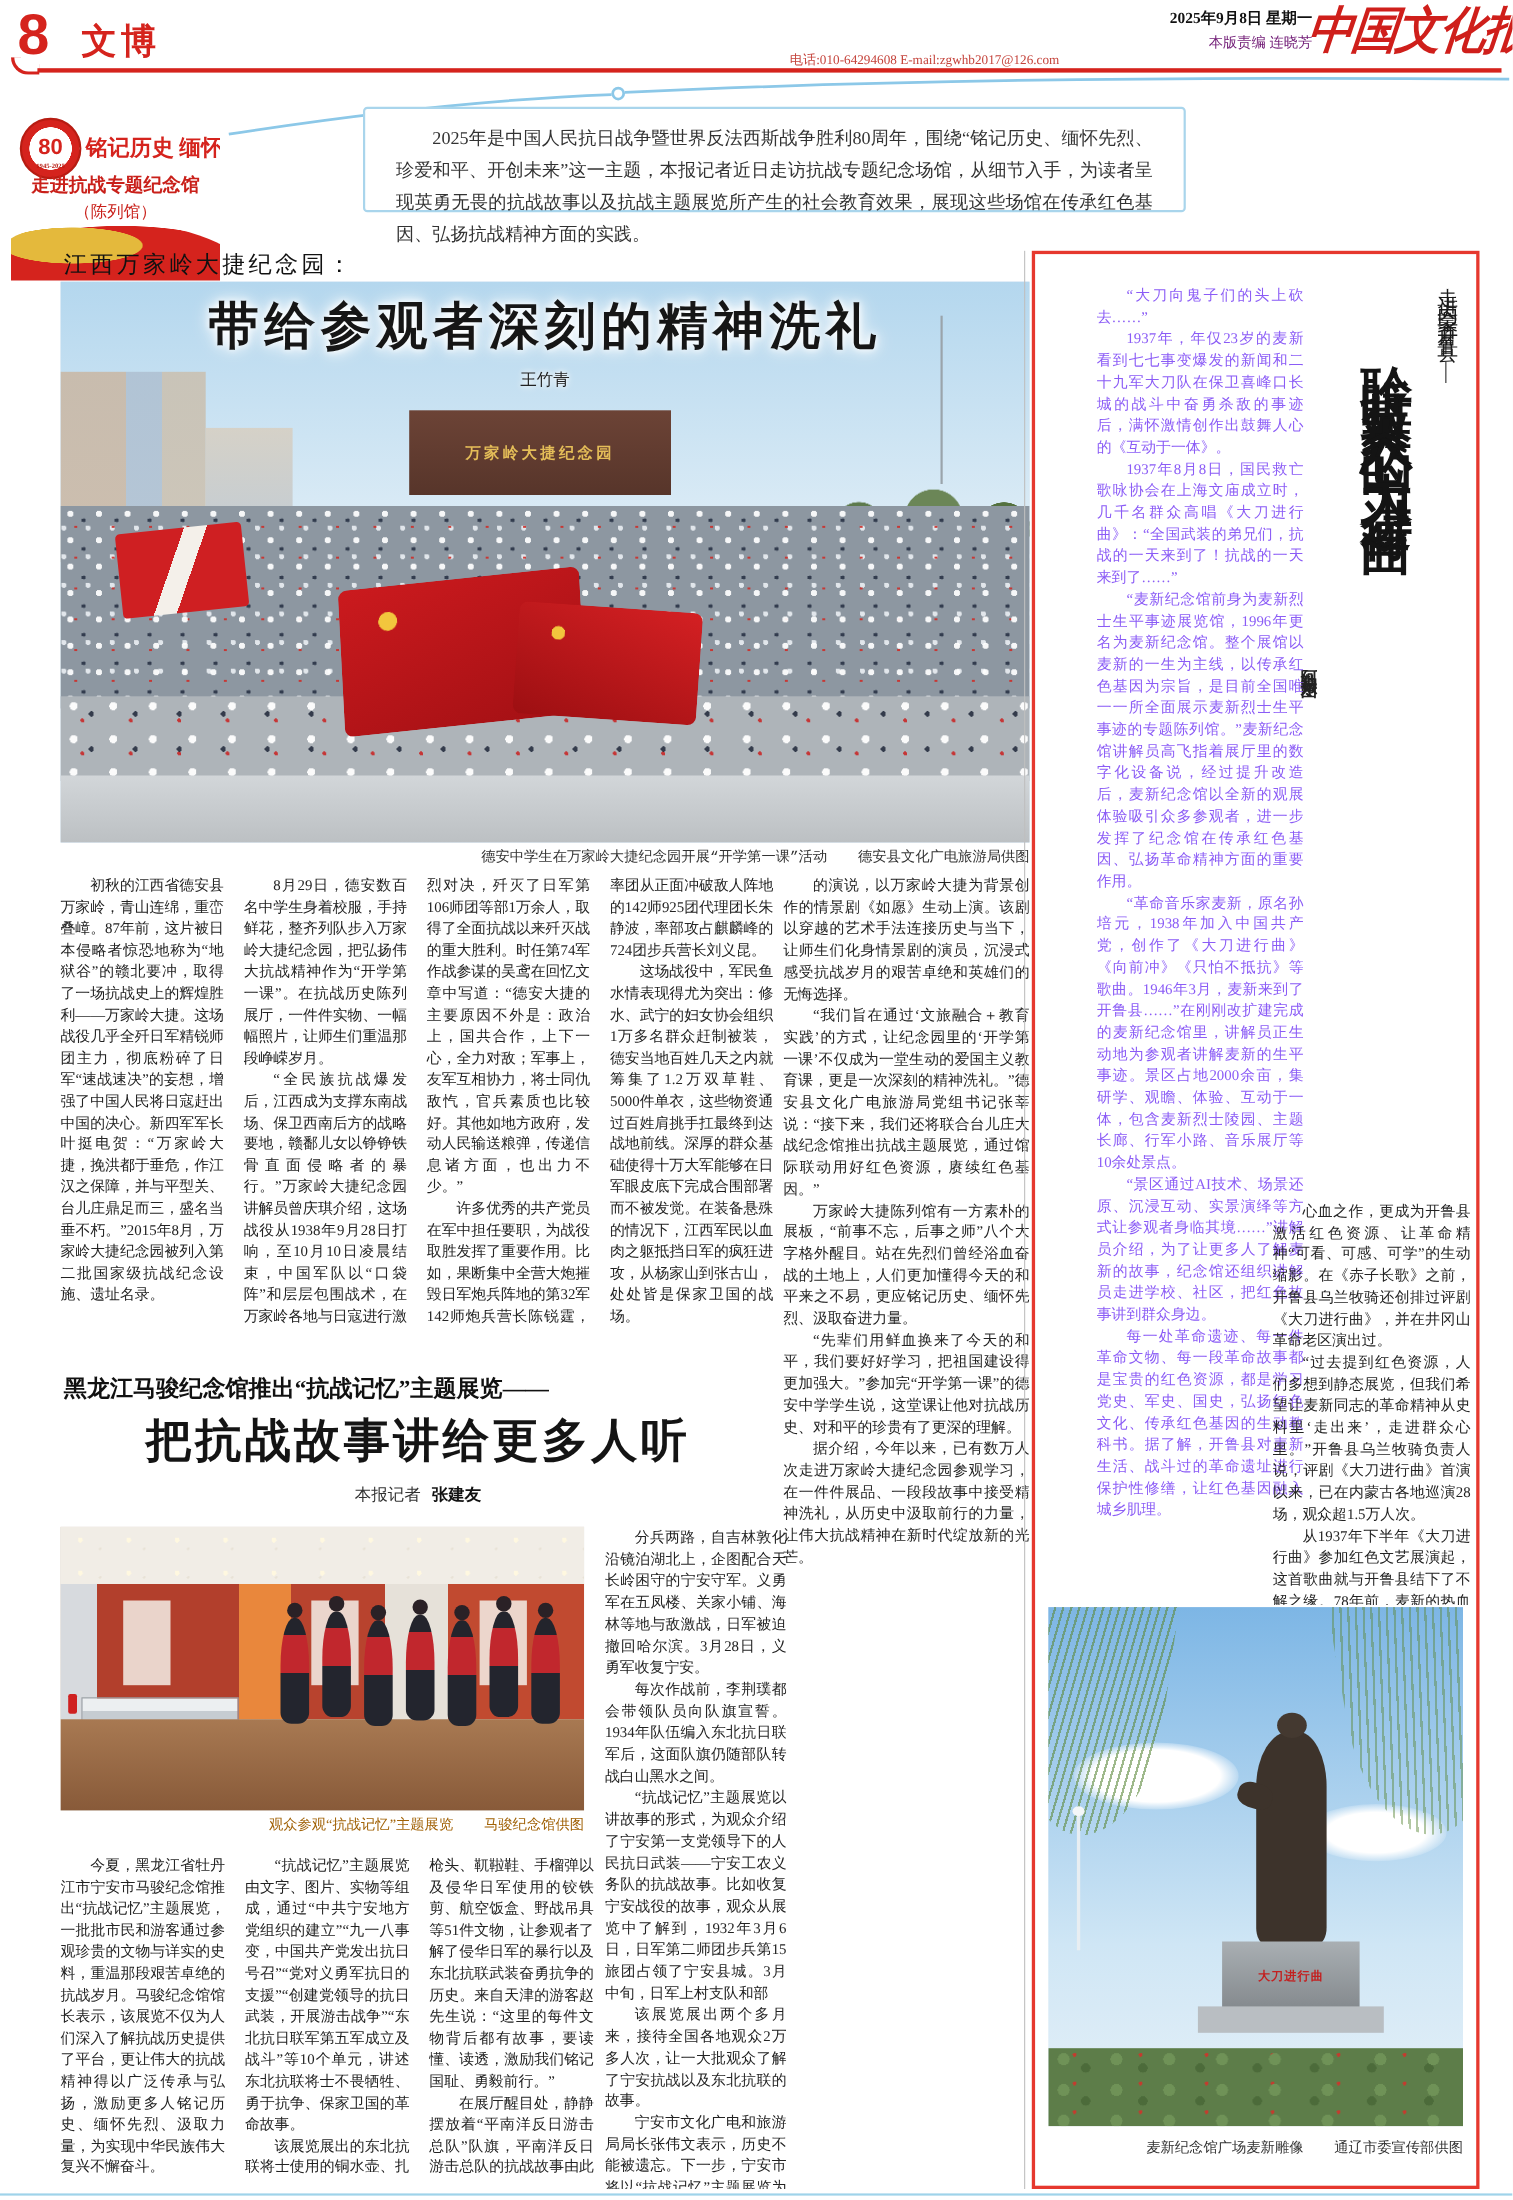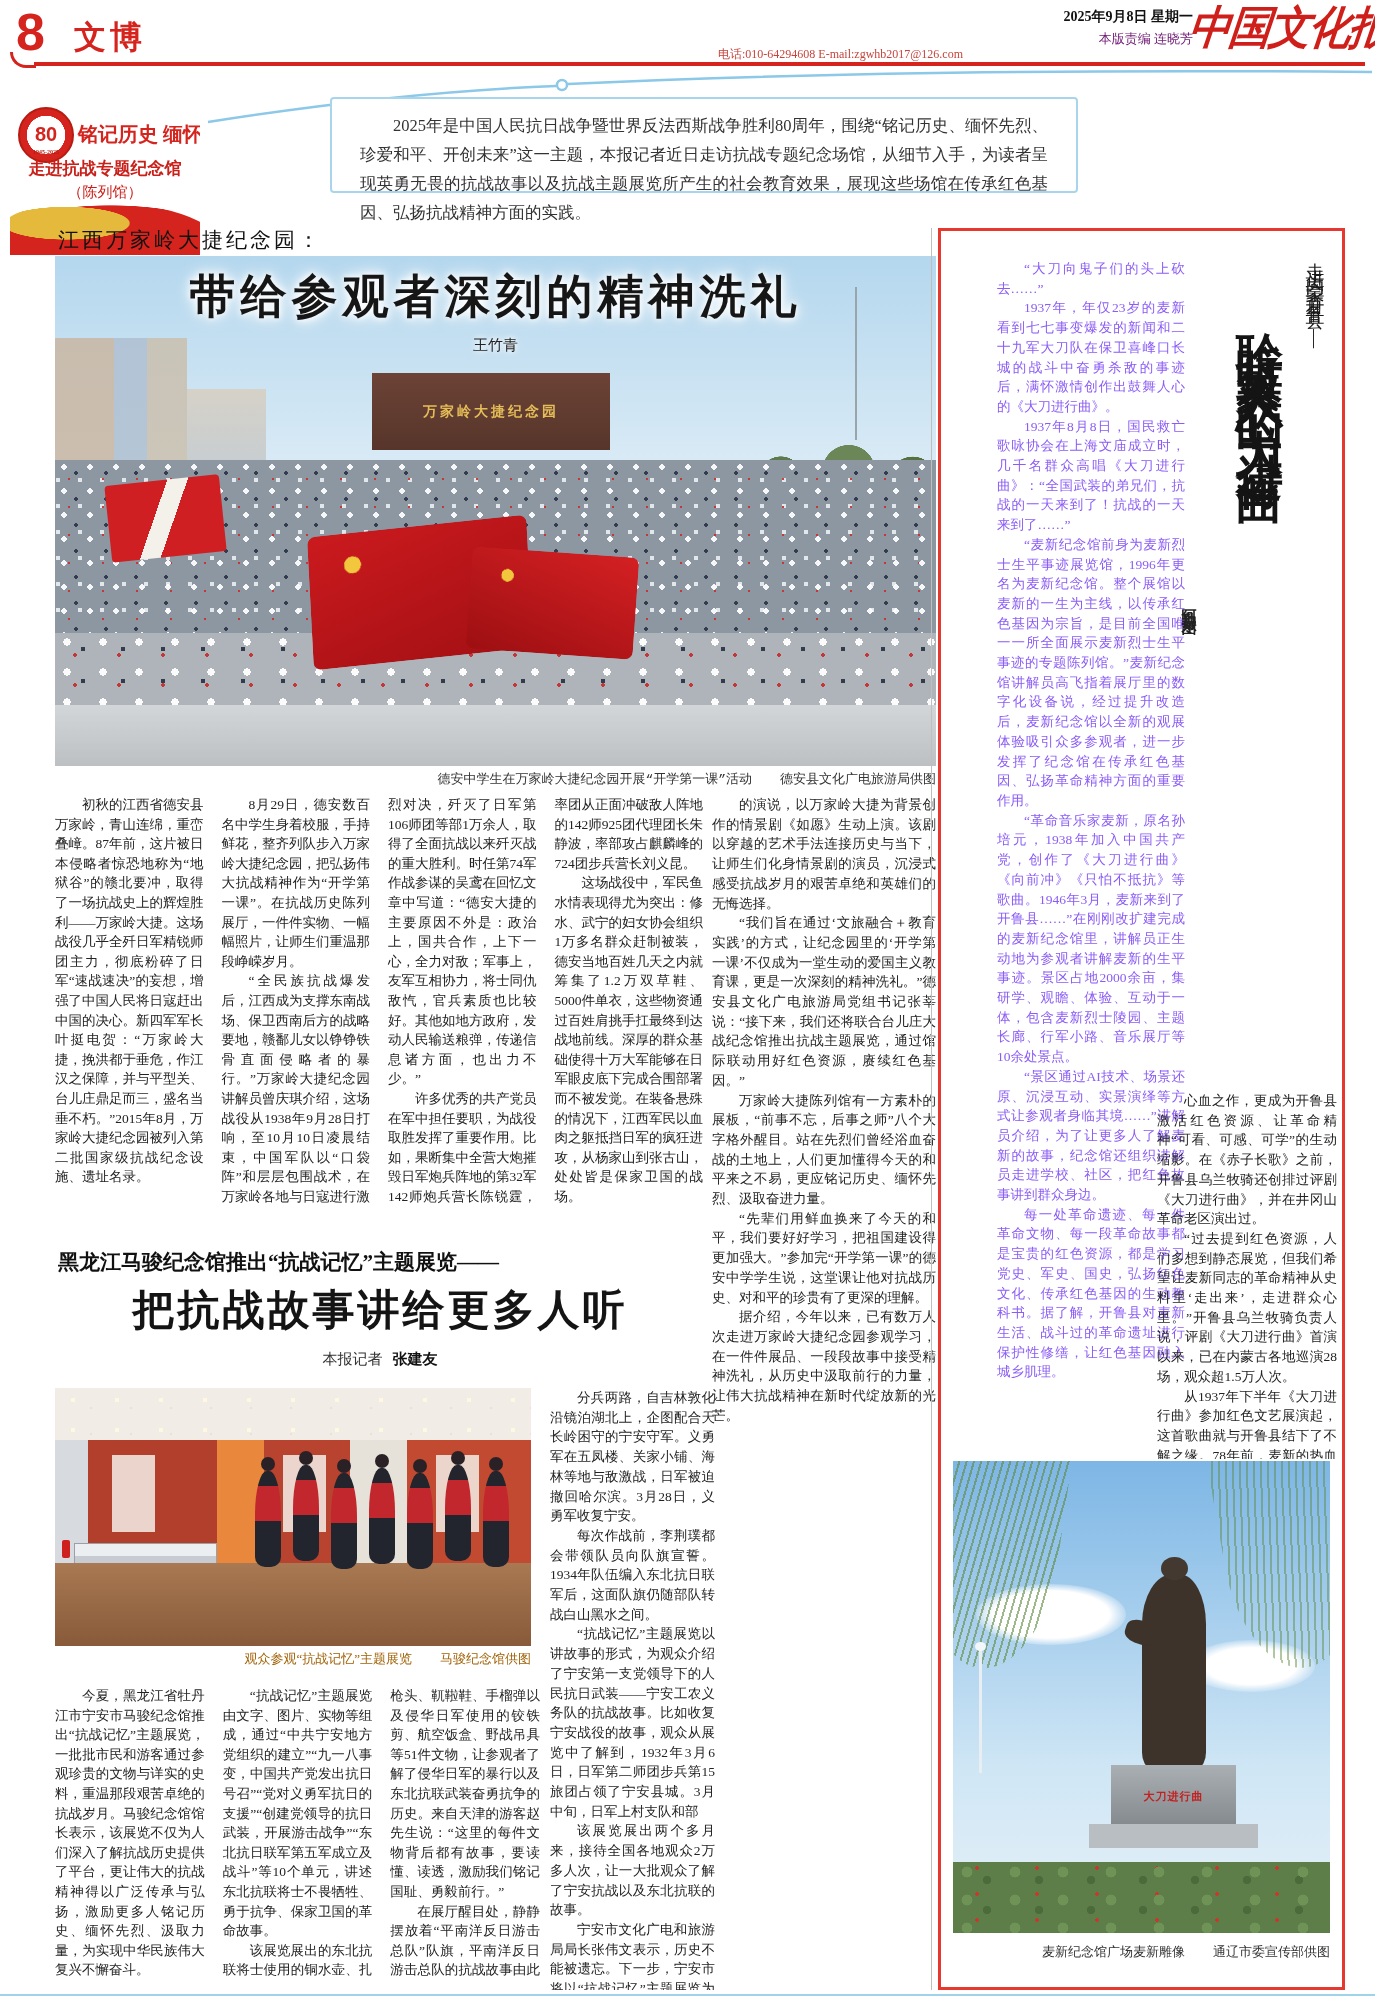--- a/index.html
+++ b/index.html
@@ -291,21 +291,21 @@
     </div>
 
   <div class="abs vrule"></div>
   <div class="abs a3-box">
     <div class="a3-kicker">走进内蒙古开鲁县——</div>
     <div class="a3-title">聆听鼓舞人心的《大刀进行曲》</div>
     <div class="a3-byline">阿勒得尔图</div>
 
     <div class="a3-col1">
         <p class="para">“大刀向鬼子们的头上砍去……”</p>
-        <p class="para">1937年，年仅23岁的麦新看到七七事变爆发的新闻和二十九军大刀队在保卫喜峰口长城的战斗中奋勇杀敌的事迹后，满怀激情创作出鼓舞人心的《大刀进行曲》。</p>
+        <p class="para">1937年，年仅23岁的麦新看到七七事变爆发的新闻和二十九军大刀队在保卫喜峰口长城的战斗中奋勇杀敌的事迹后，满怀激情创作出鼓舞人心的《互动于一体》。</p>
         <p class="para">1937年8月8日，国民救亡歌咏协会在上海文庙成立时，几千名群众高唱《大刀进行曲》：“全国武装的弟兄们，抗战的一天来到了！抗战的一天来到了……”</p>
         <p class="para">“麦新纪念馆前身为麦新烈士生平事迹展览馆，1996年更名为麦新纪念馆。整个展馆以麦新的一生为主线，以传承红色基因为宗旨，是目前全国唯一一所全面展示麦新烈士生平事迹的专题陈列馆。”麦新纪念馆讲解员高飞指着展厅里的数字化设备说，经过提升改造后，麦新纪念馆以全新的观展体验吸引众多参观者，进一步发挥了纪念馆在传承红色基因、弘扬革命精神方面的重要作用。</p>
         <p class="para">“革命音乐家麦新，原名孙培元，1938年加入中国共产党，创作了《大刀进行曲》《向前冲》《只怕不抵抗》等歌曲。1946年3月，麦新来到了开鲁县……”在刚刚改扩建完成的麦新纪念馆里，讲解员正生动地为参观者讲解麦新的生平事迹。景区占地2000余亩，集研学、观瞻、体验、互动于一体，包含麦新烈士陵园、主题长廊、行军小路、音乐展厅等10余处景点。</p>
         <p class="para">“景区通过AI技术、场景还原、沉浸互动、实景演绎等方式让参观者身临其境……”讲解员介绍，为了让更多人了解麦新的故事，纪念馆还组织讲解员走进学校、社区，把红色故事讲到群众身边。</p>
         <p class="para">每一处革命遗迹、每一件革命文物、每一段革命故事都是宝贵的红色资源，都是学习党史、军史、国史，弘扬红色文化、传承红色基因的生动教科书。据了解，开鲁县对麦新生活、战斗过的革命遗址进行保护性修缮，让红色基因融入城乡肌理。</p>
       </div>
     <div class="a3-col2">
         <p class="para">心血之作，更成为开鲁县激活红色资源、让革命精神“可看、可感、可学”的生动缩影。在《赤子长歌》之前，开鲁县乌兰牧骑还创排过评剧《大刀进行曲》，并在井冈山革命老区演出过。</p>
         <p class="para">“过去提到红色资源，人们多想到静态展览，但我们希望让麦新同志的革命精神从史料里‘走出来’，走进群众心里。”开鲁县乌兰牧骑负责人说，评剧《大刀进行曲》首演以来，已在内蒙古各地巡演28场，观众超1.5万人次。</p>
         <p class="para">从1937年下半年《大刀进行曲》参加红色文艺展演起，这首歌曲就与开鲁县结下了不解之缘。78年前，麦新的热血洒在开鲁县这片土地上。为永远缅怀这位革命烈士，开鲁县以麦新之名设镇、村，把对先烈的崇敬融入日常。在这里，人们不会忘记历史，更不会忘记先烈，同踏上更加辉煌的新征程。</p>

